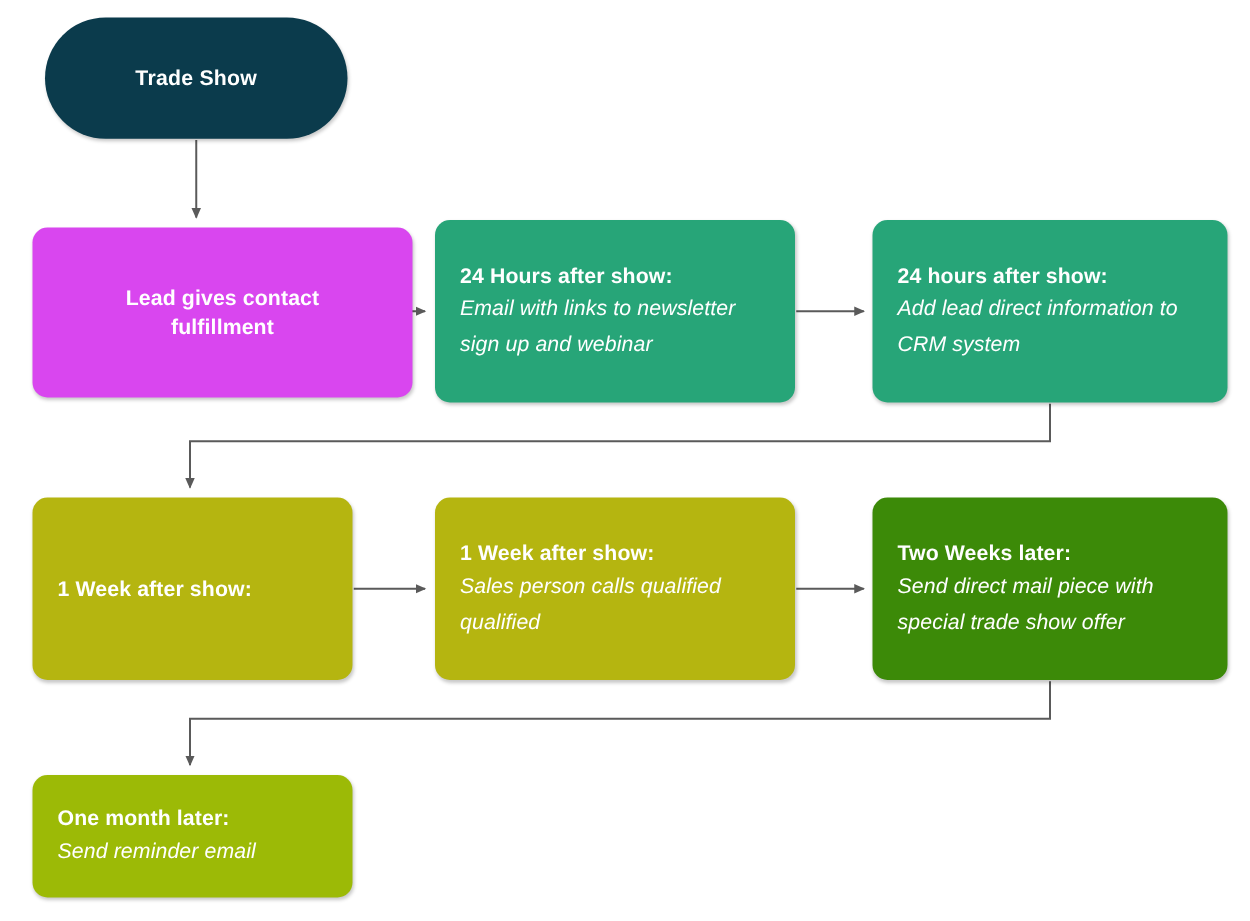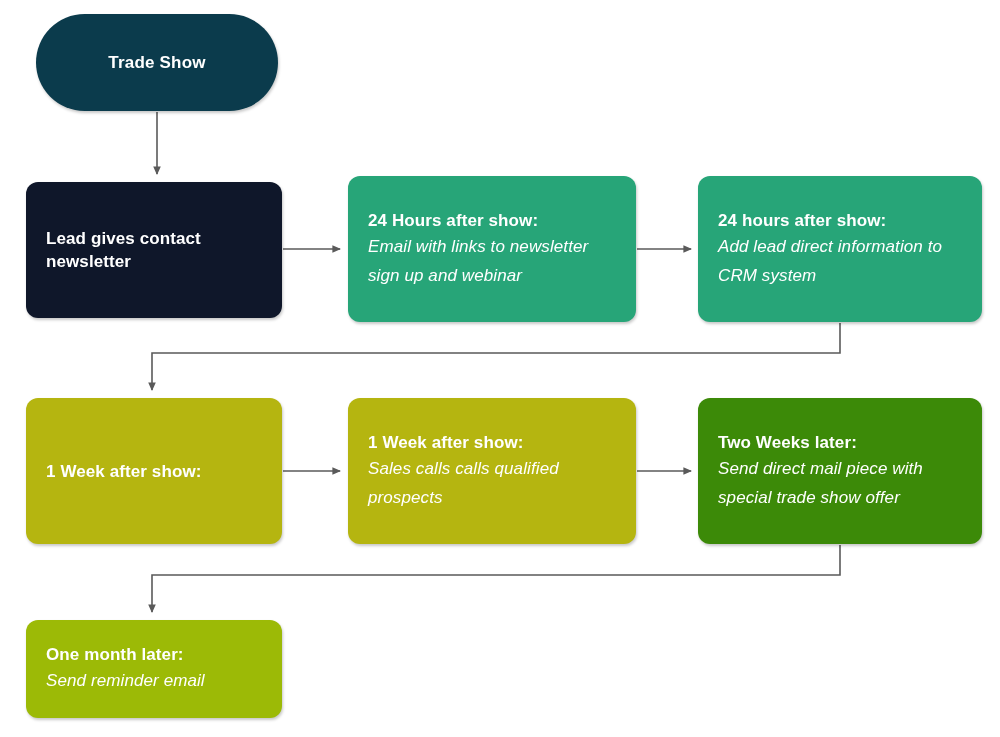--- a/index.html
+++ b/index.html
@@ -89,42 +89,42 @@
       <line x1="637" y1="471" x2="691" y2="471" marker-end="url(#arrowhead)"></line>
 
       <path d="M840,545 L840,575 L152,575 L152,612" marker-end="url(#arrowhead)"></path>
     </g>
   </svg>
 
   <div class="node pill" id="node-start" style="left: 36px; top: 14px; width: 242px; height: 97px; background: rgb(11, 59, 76);">
     <div class="pill-label">Trade Show</div>
   </div>
 
-  <div class="node" id="node-0" style="left: 26px; top: 182px; width: 256px; height: 136px; background: #0f172a;">
+  <div class="node" id="node-0" style="left: 26px; top: 182px; width: 304px; height: 136px; background: #d946ef; align-items: center;">
     <div class="node-title">Lead gives contact</div>
-    <div class="node-title">newsletter</div>
+    <div class="node-title">fulfillment</div>
   </div>
 
   <div class="node" id="node-1" style="left: 348px; top: 176px; width: 288px; height: 146px; background: rgb(39, 165, 120);">
     <div class="node-title">24 Hours after show:</div>
     <div class="node-body">Email with links to newsletter sign up and webinar</div>
   </div>
 
   <div class="node" id="node-2" style="left: 698px; top: 176px; width: 284px; height: 146px; background: rgb(39, 165, 120);">
     <div class="node-title">24 hours after show:</div>
     <div class="node-body">Add lead direct information to CRM system</div>
   </div>
 
   <div class="node" id="node-3" style="left: 26px; top: 398px; width: 256px; height: 146px; background: rgb(181, 181, 16);">
     <div class="node-title">1 Week after show:</div>
   </div>
 
   <div class="node" id="node-4" style="left: 348px; top: 398px; width: 288px; height: 146px; background: rgb(181, 181, 16);">
     <div class="node-title">1 Week after show:</div>
-    <div class="node-body">Sales calls calls qualified prospects</div>
+    <div class="node-body">Sales person calls qualified qualified</div>
   </div>
 
   <div class="node" id="node-5" style="left: 698px; top: 398px; width: 284px; height: 146px; background: rgb(60, 138, 8);">
     <div class="node-title">Two Weeks later:</div>
     <div class="node-body">Send direct mail piece with special trade show offer</div>
   </div>
 
   <div class="node" id="node-6" style="left: 26px; top: 620px; width: 256px; height: 98px; background: rgb(156, 186, 6);">
     <div class="node-title">One month later:</div>
     <div class="node-body">Send reminder email</div>

